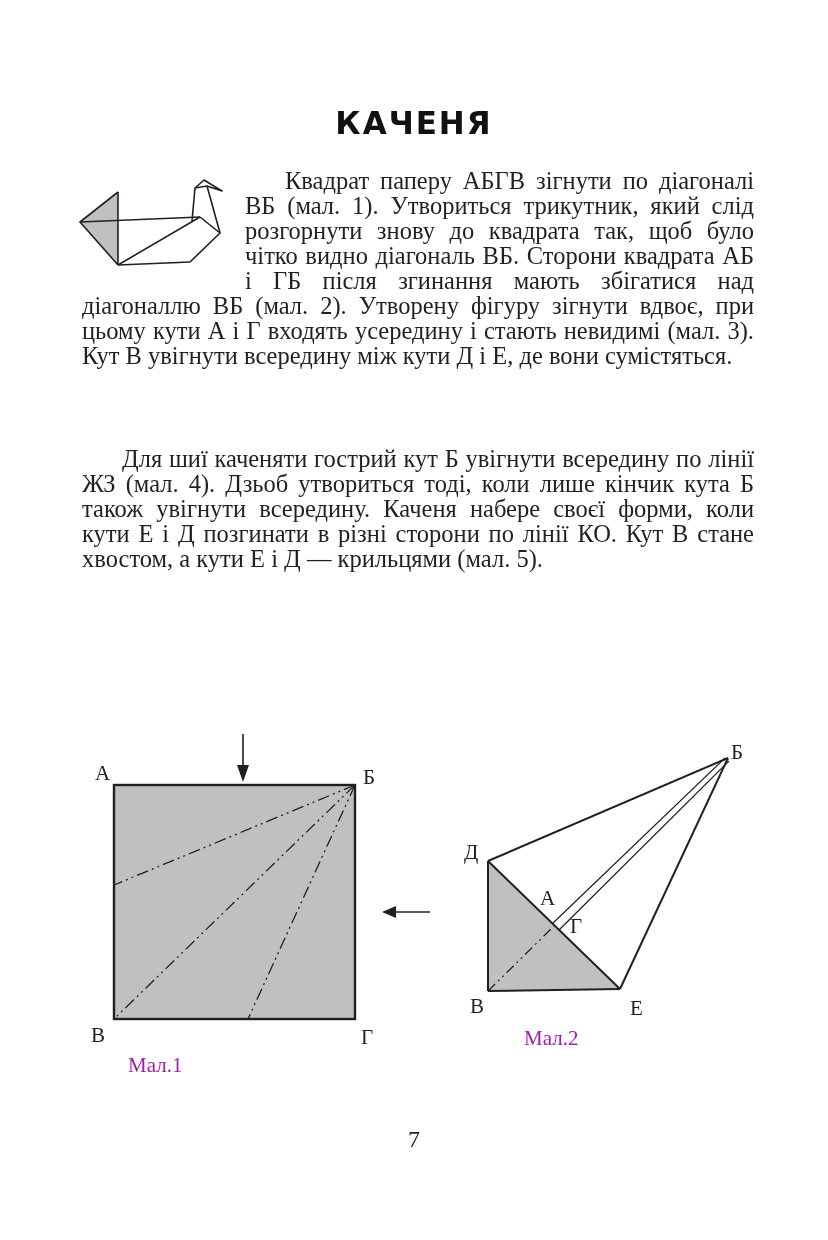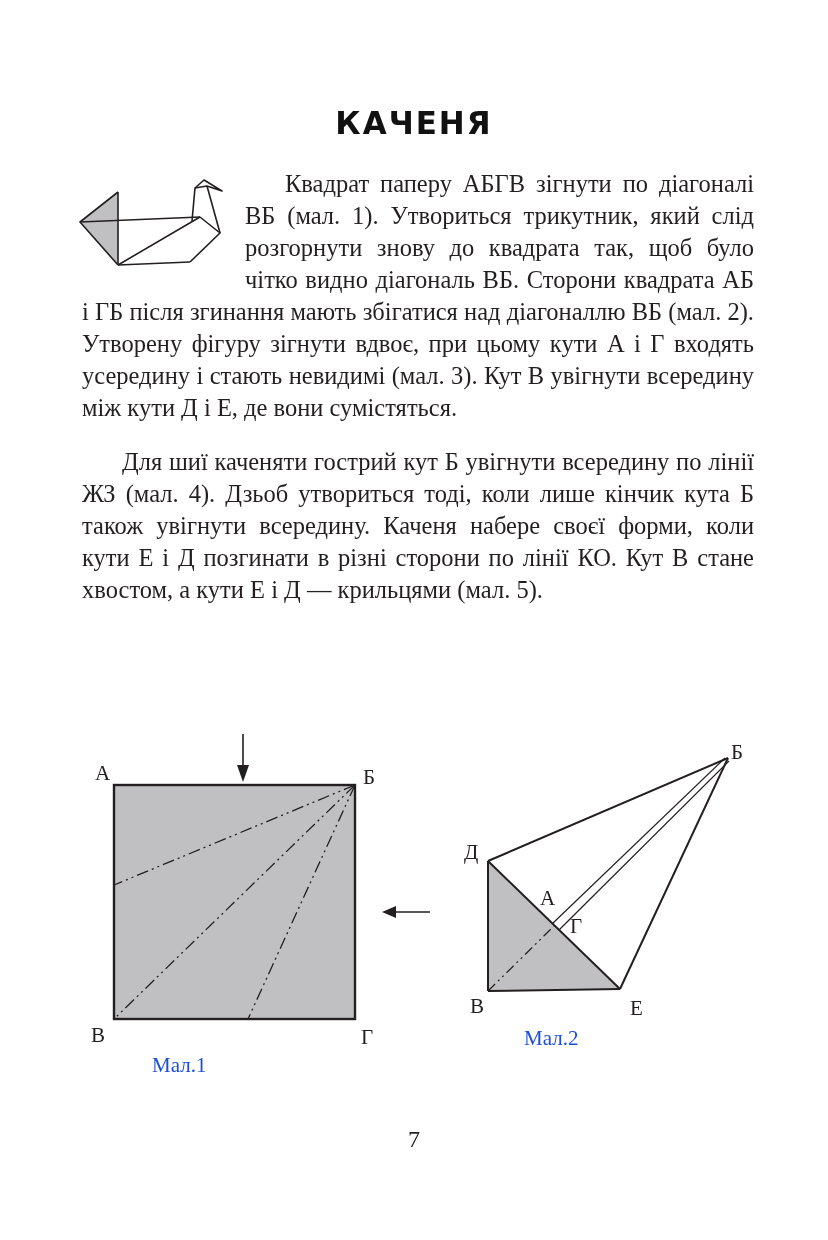--- a/index.html
+++ b/index.html
@@ -1,31 +1,31 @@
 <!DOCTYPE html>
 <html><head>
   <meta charset="utf-8">
   <style>
     html, body { margin: 0; padding: 0; background: #ffffff; }
     body { width: 828px; height: 1240px; position: relative; overflow: hidden; font-family: "Liberation Serif", serif; color: #231f20; }
     .title { position: absolute; left: 0; width: 828px; top: 104px; text-align: center; font-family: "DejaVu Sans", sans-serif; font-weight: bold; font-size: 31px; letter-spacing: 2px; color: #111; transform: scaleY(1.05); }
     .duck-icon { position: absolute; left: 74px; top: 176px; width: 150px; height: 90px; }
-    .body-text { position: absolute; left: 82px; width: 672px; font-size: 24.5px; line-height: 32px; text-align: justify; }
+    .body-text { position: absolute; left: 82px; width: 672px; font-size: 24.5px; line-height: 25px; text-align: justify; }
     .para1 { top: 168px; }
     .para1 .indent-float { float: left; width: 163px; height: 124px; }
     .para1 p, .para2 p { margin: 0; }
     .first-indent { text-indent: 40px; }
     .para2 { top: 446px; }
     .para2 p { text-indent: 40px; }
     .figure { position: absolute; }
     .fig1 { left: 80px; top: 725px; width: 320px; height: 360px; }
     .fig2 { left: 450px; top: 730px; width: 320px; height: 330px; }
     .arrow-left { position: absolute; left: 380px; top: 900px; width: 52px; height: 20px; }
     .label { position: absolute; font-size: 21px; color: #231f20; }
-    .caption { position: absolute; font-size: 21px; color: #1d4ed8; }
+    .caption { position: absolute; font-size: 21px; color: #a21caf; }
     .page-number { position: absolute; top: 1126px; left: 0; width: 828px; text-align: center; font-size: 24px; color: #231f20; }
   </style>
 </head>
 <body>
 
 <div class="title">КАЧЕНЯ</div>
 
 <svg class="duck-icon" viewBox="0 0 150 90">
   <polygon points="6,46 44,16 44,89" fill="#c0c0c2" stroke="none"></polygon>
   <g fill="none" stroke="#231f20" stroke-width="1.6" stroke-linejoin="round">
@@ -57,21 +57,21 @@
     <g stroke="#231f20" stroke-width="1.3" stroke-dasharray="12,4,2,4,2,4" fill="none">
       <line x1="275" y1="60" x2="34" y2="160"></line>
       <line x1="275" y1="60" x2="34" y2="294"></line>
       <line x1="275" y1="60" x2="168" y2="294"></line>
     </g>
   </svg>
   <span class="label" style="left:15px;top:36px;">А</span>
   <span class="label" style="left:283px;top:40px;">Б</span>
   <span class="label" style="left:11px;top:298px;">В</span>
   <span class="label" style="left:281px;top:300px;">Г</span>
-  <span class="caption" style="left:48px;top:328px;margin-left:24px;">Мал.1</span>
+  <span class="caption" style="left:48px;top:328px;">Мал.1</span>
 </div>
 
 <svg class="arrow-left" viewBox="0 0 52 20">
   <line x1="12" y1="12" x2="50" y2="12" stroke="#231f20" stroke-width="1.6"></line>
   <polygon points="2,12 16,6 16,18" fill="#231f20"></polygon>
 </svg>
 
 <div class="figure fig2">
   <svg width="320" height="330" viewBox="0 0 320 330">
     <polygon points="38,131 38,261 170,259" fill="#c0c0c2"></polygon>

